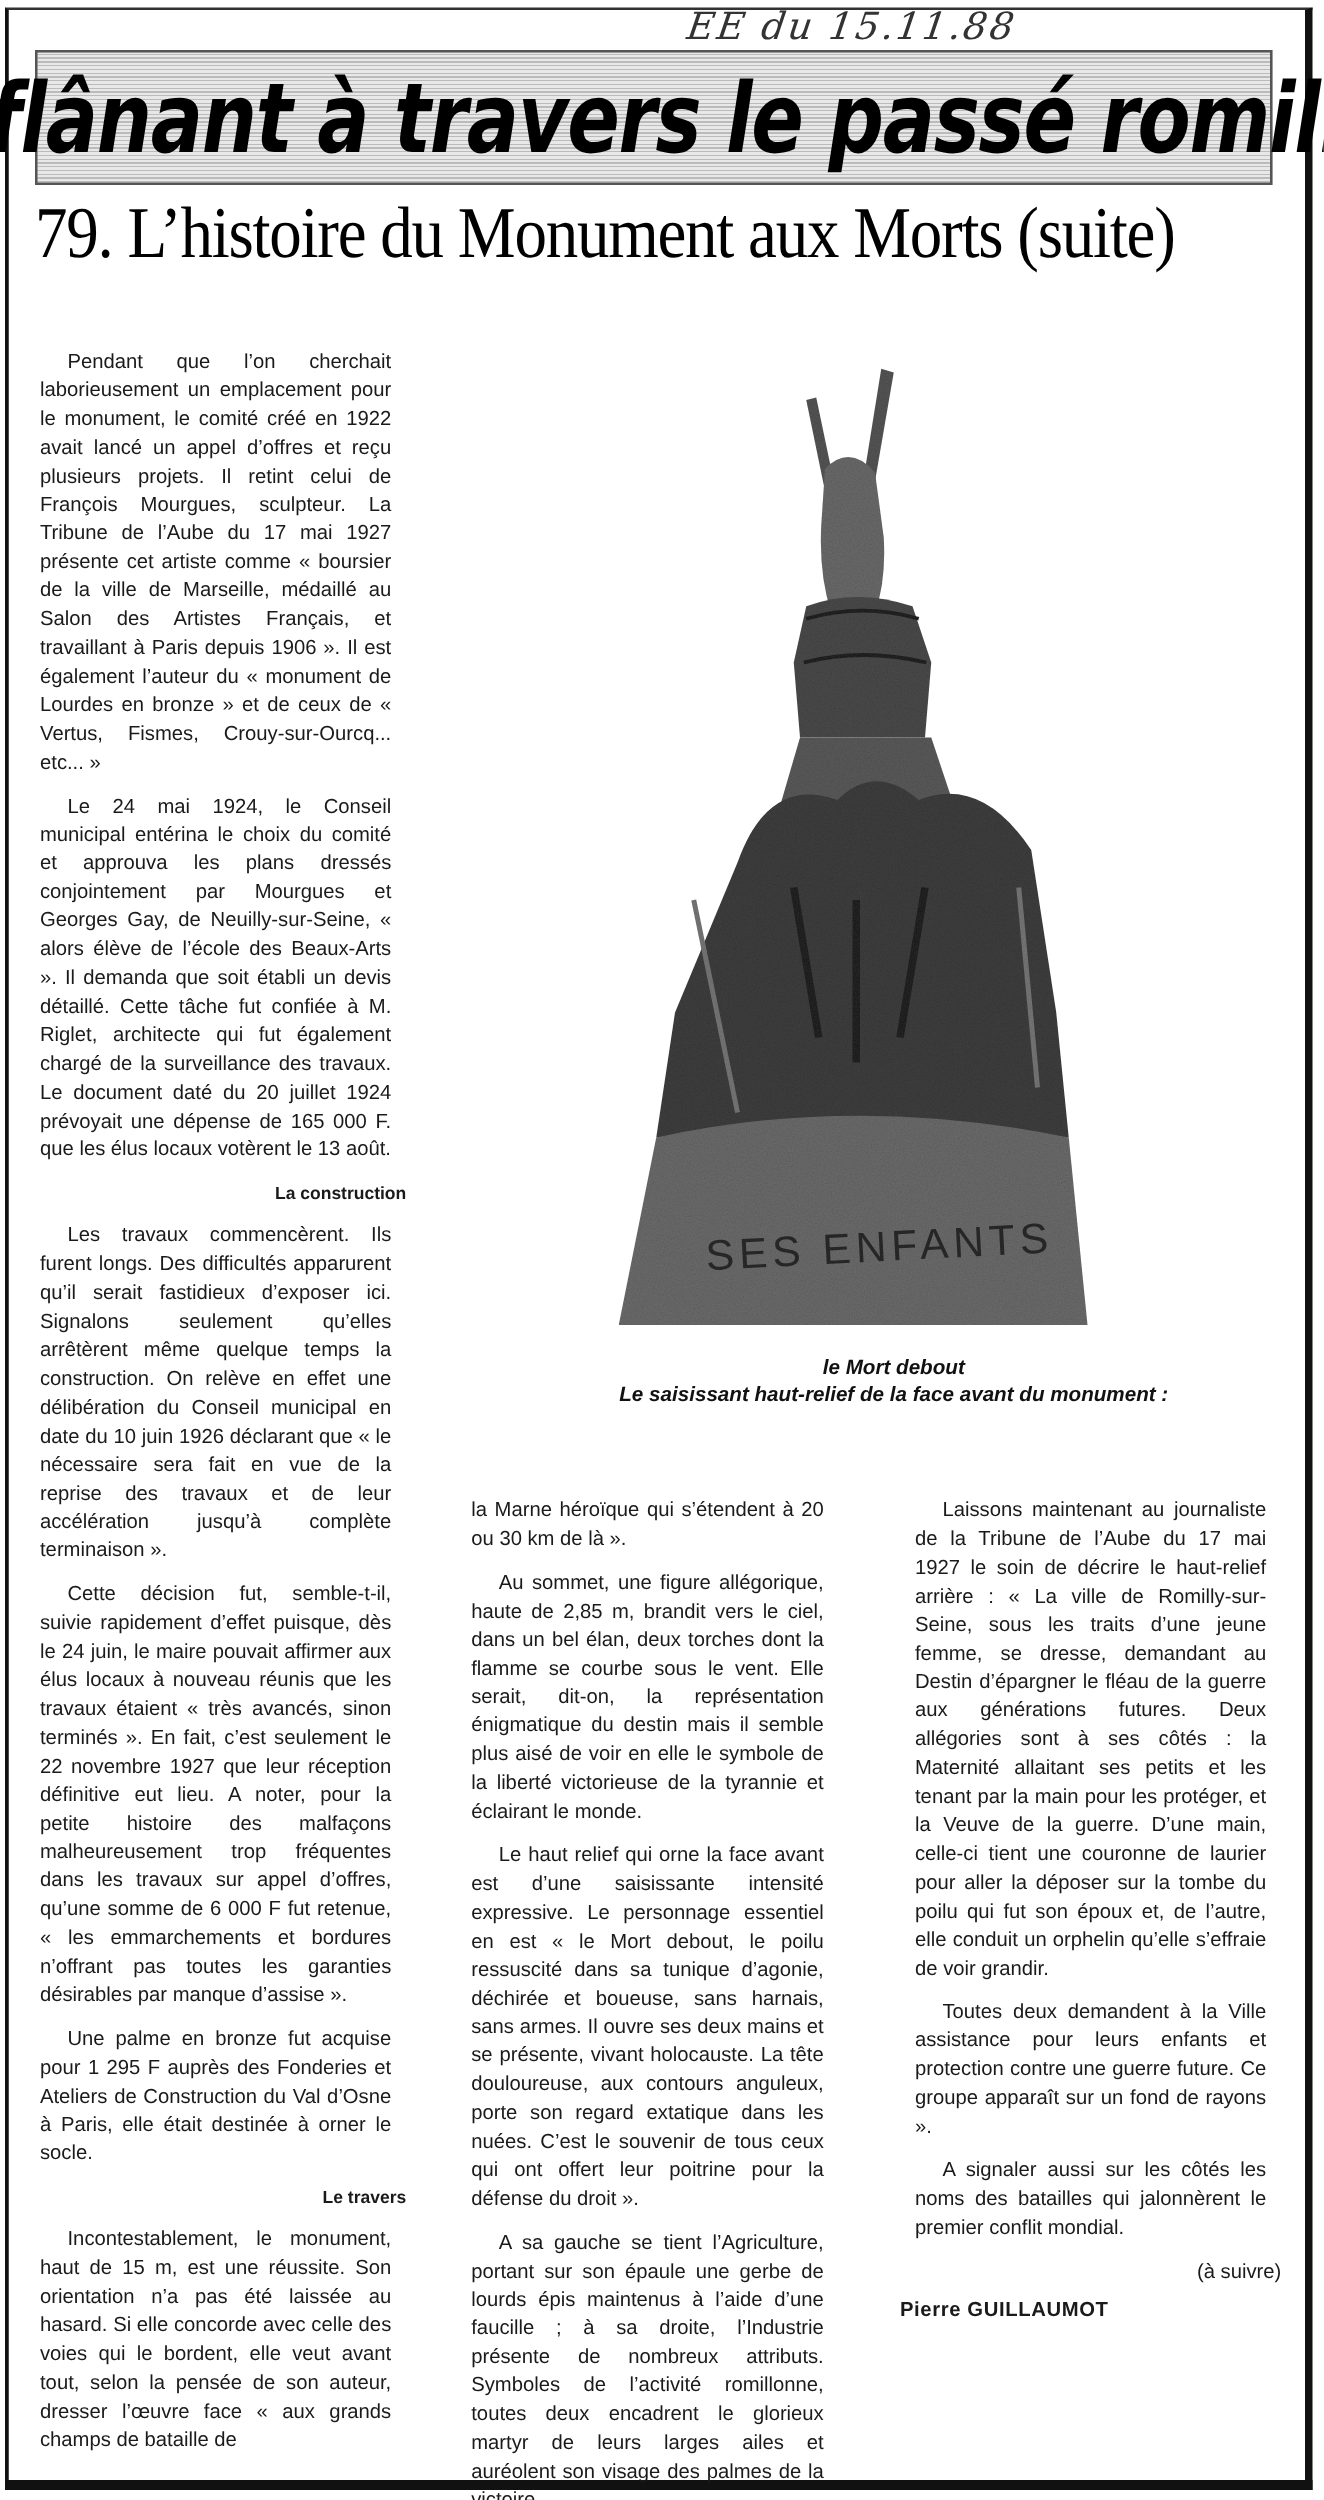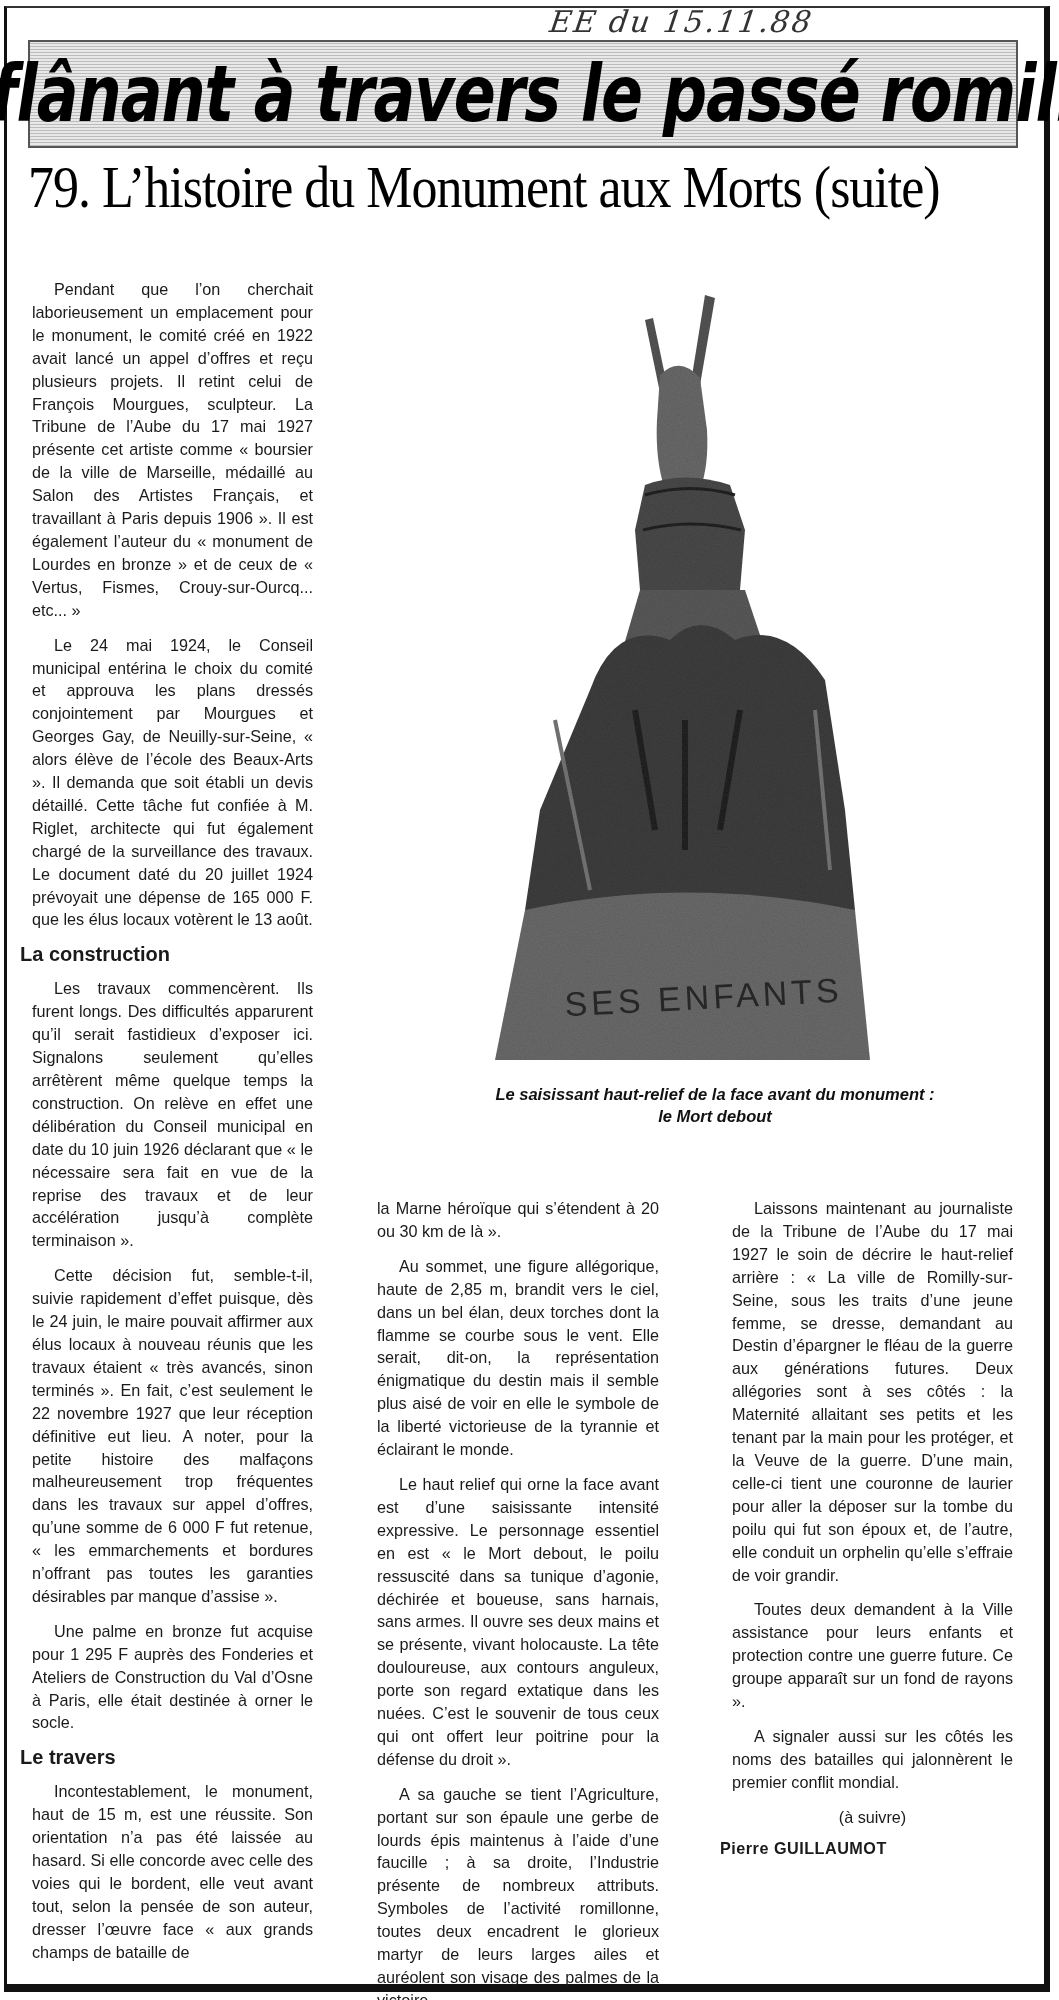--- a/index.html
+++ b/index.html
@@ -34,35 +34,35 @@
     white-space: nowrap; letter-spacing: -1px; transform-origin: left;
     transform: scaleY(1.12);
   }
   .col {
     position: absolute;
     font-family: "Liberation Sans", sans-serif; font-size: 16.2px; line-height: 22.9px;
     text-align: justify; color: #1a1a1a;
   }
   .col p { margin: 12px; text-indent: 22px; }
   .col h3 {
-    margin: 6px 0 0 0; text-align: left; font-family: "Liberation Sans", sans-serif;
-    font-weight: bold; font-size: 20px; line-height: 22px;
+    margin: 6px 0 0 0; text-align: right; font-family: "Liberation Sans", sans-serif;
+    font-weight: bold; font-size: 14px; line-height: 22px;
   }
   .col1 { left: 20px; top: 266px; width: 305px; }
   .col2 { left: 365px; top: 1185px; width: 306px; }
   .col3 { left: 720px; top: 1185px; width: 305px; }
   .photo {
     position: absolute; left: 495px; top: 290px; width: 460px; height: 770px;
   }
   .caption {
     position: absolute; left: 400px; top: 1083px; width: 630px; text-align: center;
     font-family: "Liberation Sans", sans-serif; font-weight: bold; font-style: italic;
     font-size: 16.5px; line-height: 22px; color: #111;
   }
-  .to-follow { text-align: center; margin-top: 8px; }
+  .to-follow { text-align: right; margin-top: 8px; }
   .author { font-weight: bold; margin-top: 8px; letter-spacing: 0.5px; }
 </style>
 </head>
 <body>
 
 <div class="page">
   <div class="frame"></div>
 
   <div class="handnote">EE du 15.11.88</div>
 
@@ -113,22 +113,22 @@
         <path d="M140 420 L160 540 M245 420 L225 540 M190 430 L190 560" stroke="#222" stroke-width="6" fill="none"></path>
         <path d="M60 430 L95 600 M320 420 L335 580" stroke="#777" stroke-width="4" fill="none"></path>
 
         <path d="M30 620 Q190 585 360 620 L375 770 L0 770 Z" fill="#6b6b6b"></path>
         <text x="70" y="720" font-family="Liberation Sans, sans-serif" font-size="34" fill="#2a2a2a" letter-spacing="4" transform="rotate(-3 190 720)">SES ENFANTS</text>
       </g>
     </svg>
   </div>
 
   <div class="caption">
+    <div>le Mort debout</div>
     <div>Le saisissant haut-relief de la face avant du monument :</div>
-    <div>le Mort debout</div>
   </div>
 
   <div class="col col2">
     <p style="text-indent:0;">la Marne héroïque qui s’étendent à 20 ou 30 km de là ».</p>
     <p>Au sommet, une figure allégorique, haute de 2,85 m, brandit vers le ciel, dans un bel élan, deux torches dont la flamme se courbe sous le vent. Elle serait, dit-on, la représentation énigmatique du destin mais il semble plus aisé de voir en elle le symbole de la liberté victorieuse de la tyrannie et éclairant le monde.</p>
     <p>Le haut relief qui orne la face avant est d’une saisissante intensité expressive. Le personnage essentiel en est « le Mort debout, le poilu ressuscité dans sa tunique d’agonie, déchirée et boueuse, sans harnais, sans armes. Il ouvre ses deux mains et se présente, vivant holocauste. La tête douloureuse, aux contours anguleux, porte son regard extatique dans les nuées. C’est le souvenir de tous ceux qui ont offert leur poitrine pour la défense du droit ».</p>
     <p>A sa gauche se tient l’Agriculture, portant sur son épaule une gerbe de lourds épis maintenus à l’aide d’une faucille ; à sa droite, l’Industrie présente de nombreux attributs. Symboles de l’activité romillonne, toutes deux encadrent le glorieux martyr de leurs larges ailes et auréolent son visage des palmes de la victoire.</p>
   </div>
 
   <div class="col col3">

